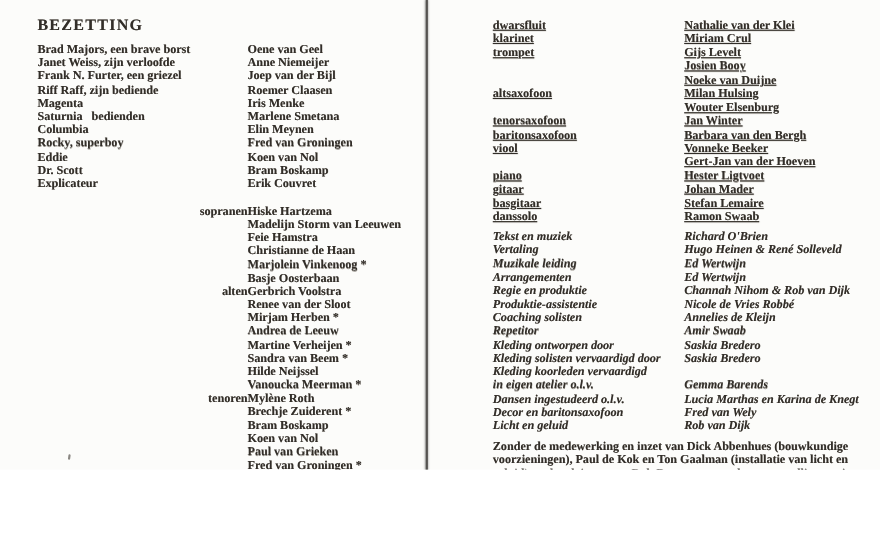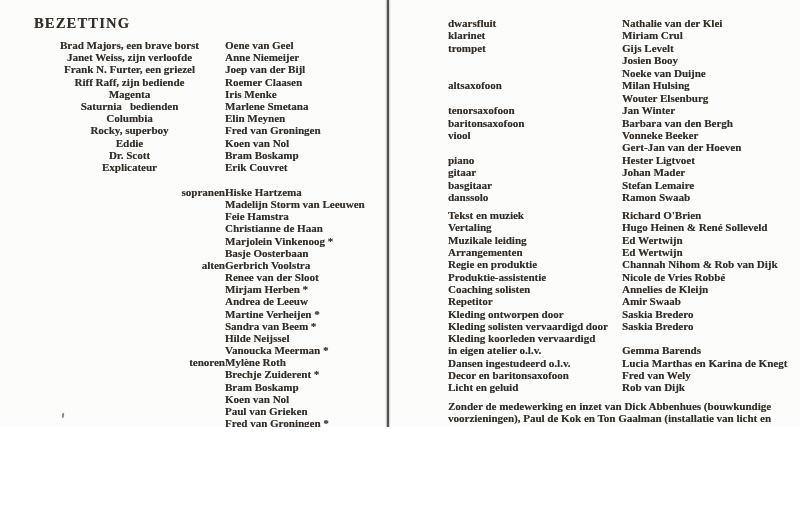--- a/index.html
+++ b/index.html
@@ -17,22 +17,22 @@
   }
   .abs{position:absolute;}
   .t{white-space:pre;}
   .rows{font-size:11px;}
   .row{display:flex;align-items:center;}
   .c1{flex:0 0 auto;}
   .w-left .c1{width:191px;}
   .w-right .c1{width:174px;}
   .cast-rows .row{height:12.2px;line-height:12.2px;}
   .choir-rows .row{height:12.16px;line-height:12.16px;}
-  .orch-rows .row{height:12.45px;line-height:12.45px;}
-  .cred-rows .row{height:12.32px;line-height:12.32px;}
+  .orch-rows .row{height:12.45px;line-height:12.45px;text-decoration:underline;}
+  .cred-rows .row{height:12.32px;line-height:12.32px;font-style:italic;}
   .title{
     left:34px;top:15px;font-size:14.5px;letter-spacing:1.2px;
   }
   .footnote{left:31px;top:461px;font-size:11px;}
   .ack{
     left:448px;top:400px;width:340px;
     font-size:11px;line-height:12.4px;
   }
   .speck{
     position:absolute;left:62px;top:413px;width:2px;height:5px;
@@ -40,21 +40,21 @@
   }
 </style>
 </head>
 <body>
 
 <div class="doc">
 
   <div>
     <div class="abs title t">BEZETTING</div>
 
-    <div class="abs rows cast-rows w-left" style="left:34px;top:39px;text-align:center;">
+    <div class="abs rows cast-rows w-left" style="left:34px;top:39px;">
 
         <div class="row">
           <span class="c1 t">Brad Majors, een brave borst</span>
           <span class="t">Oene van Geel</span>
         </div>
 
         <div class="row">
           <span class="c1 t">Janet Weiss, zijn verloofde</span>
           <span class="t">Anne Niemeijer</span>
         </div>

